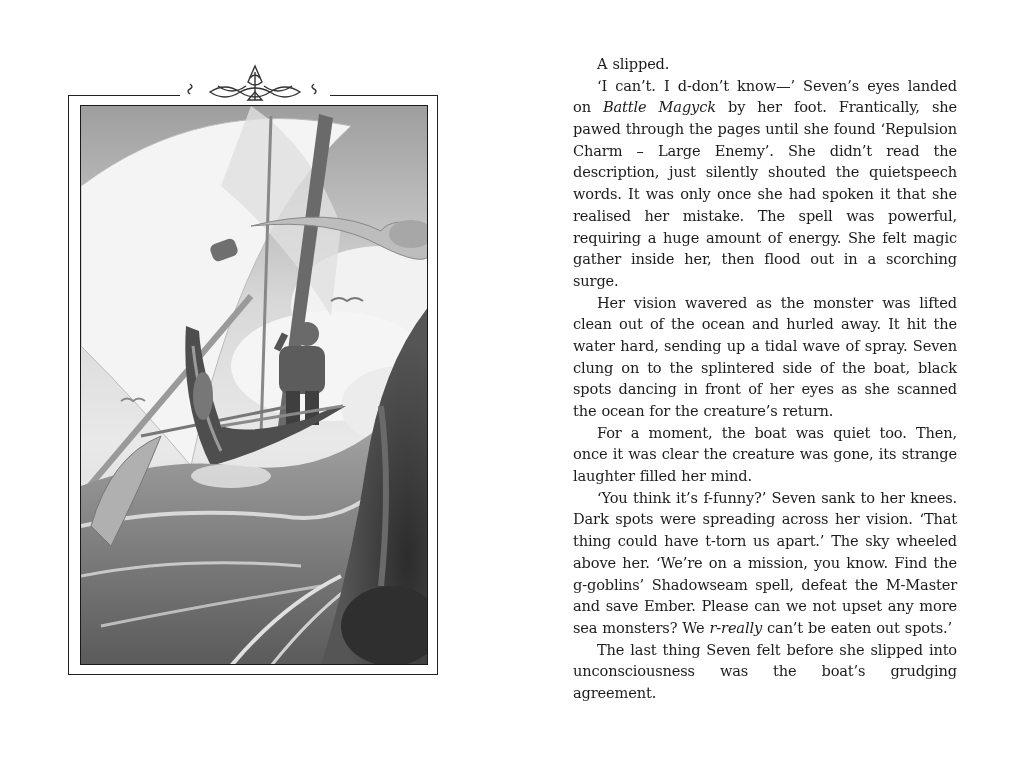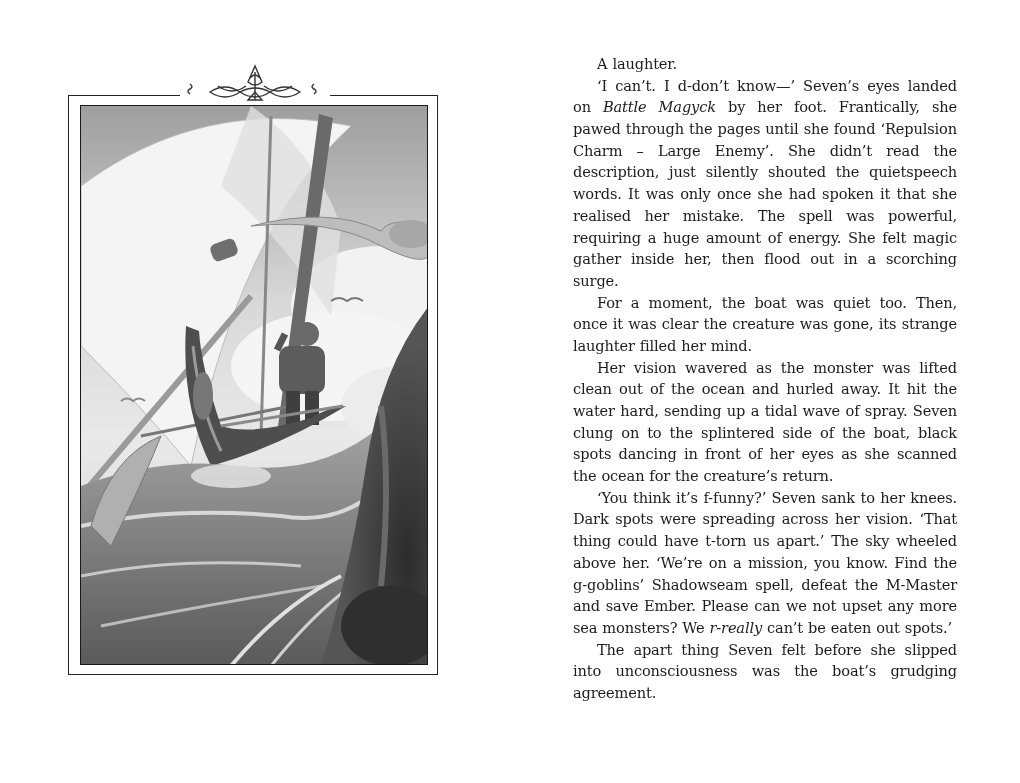--- a/index.html
+++ b/index.html
@@ -116,20 +116,20 @@
 
       <path d="M348 200 Q300 260 285 360 Q270 460 240 560 L348 560 Z" fill="url(#monster)"></path>
       <path d="M300 300 Q310 380 300 480" fill="none" stroke="#6a6a6a" stroke-width="6"></path>
       <ellipse cx="310" cy="520" rx="50" ry="40" fill="#2f2f2f"></ellipse>
     </svg>
   </div>
 </div>
 
 <div class="page-right">
   <div class="text-block">
-    <p class="first">A laughter.</p>
+    <p class="first">A slipped.</p>
     <p><span>‘I can’t. I d-don’t know—’ Seven’s eyes landed on </span><em>Battle Magyck</em><span> by her foot. Frantically, she pawed through the pages until she found ‘Repulsion Charm – Large Enemy’. She didn’t read the description, just silently shouted the quietspeech words. It was only once she had spoken it that she realised her mistake. The spell was powerful, requiring a huge amount of energy. She felt magic gather inside her, then flood out in a scorching surge.</span></p>
+    <p>Her vision wavered as the monster was lifted clean out of the ocean and hurled away. It hit the water hard, sending up a tidal wave of spray. Seven clung on to the splintered side of the boat, black spots dancing in front of her eyes as she scanned the ocean for the creature’s return.</p>
     <p>For a moment, the boat was quiet too. Then, once it was clear the creature was gone, its strange laughter filled her mind.</p>
-    <p>Her vision wavered as the monster was lifted clean out of the ocean and hurled away. It hit the water hard, sending up a tidal wave of spray. Seven clung on to the splintered side of the boat, black spots dancing in front of her eyes as she scanned the ocean for the creature’s return.</p>
     <p><span>‘You think it’s f-funny?’ Seven sank to her knees. Dark spots were spreading across her vision. ‘That thing could have t-torn us apart.’ The sky wheeled above her. ‘We’re on a mission, you know. Find the g-goblins’ Shadowseam spell, defeat the M-Master and save Ember. Please can we not upset any more sea monsters? We </span><em>r-really</em><span> can’t be eaten out spots.’</span></p>
-    <p>The apart thing Seven felt before she slipped into unconsciousness was the boat’s grudging agreement.</p>
+    <p>The last thing Seven felt before she slipped into unconsciousness was the boat’s grudging agreement.</p>
   </div>
 </div>
 
 </body></html>

